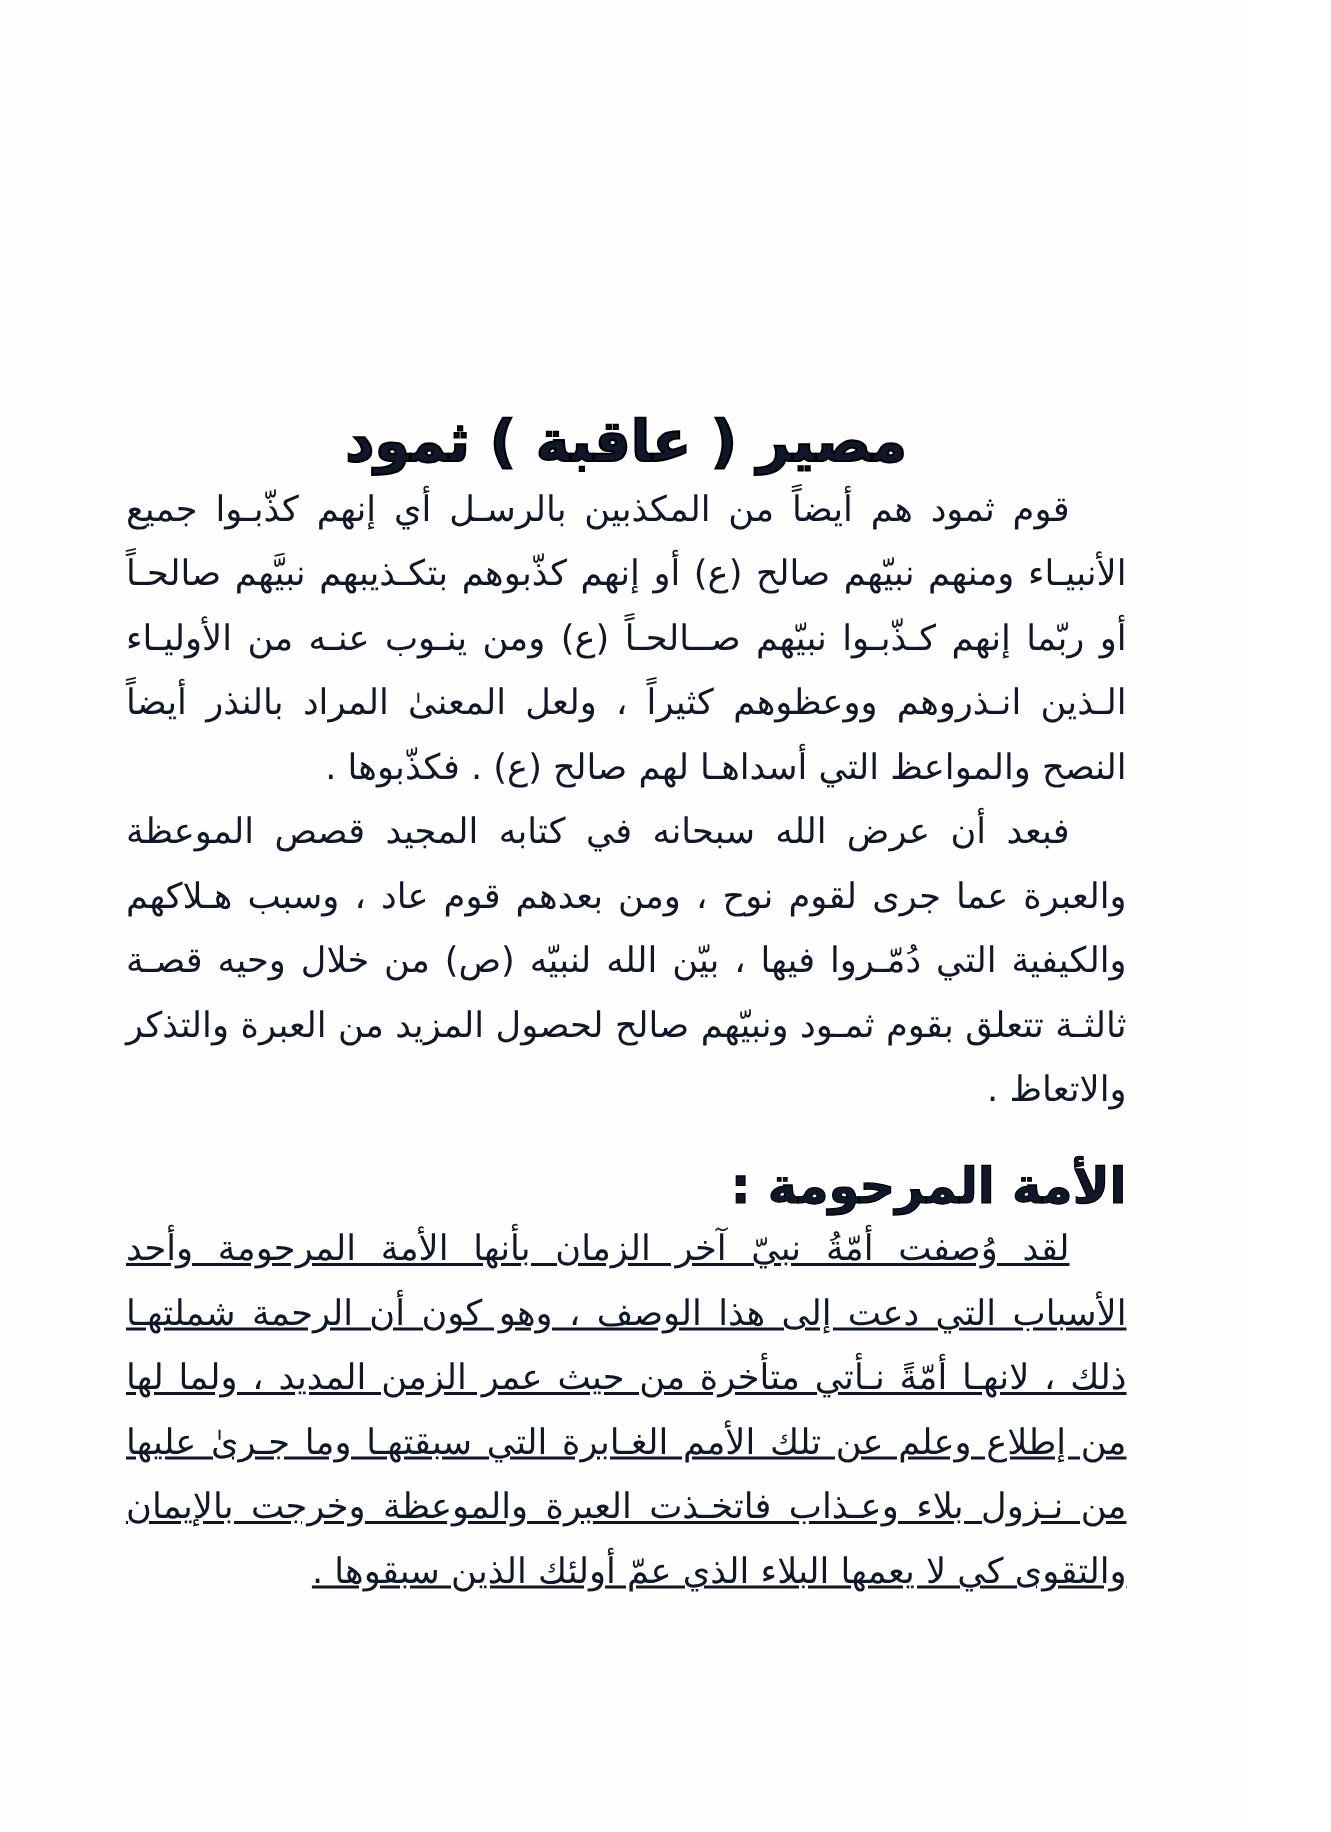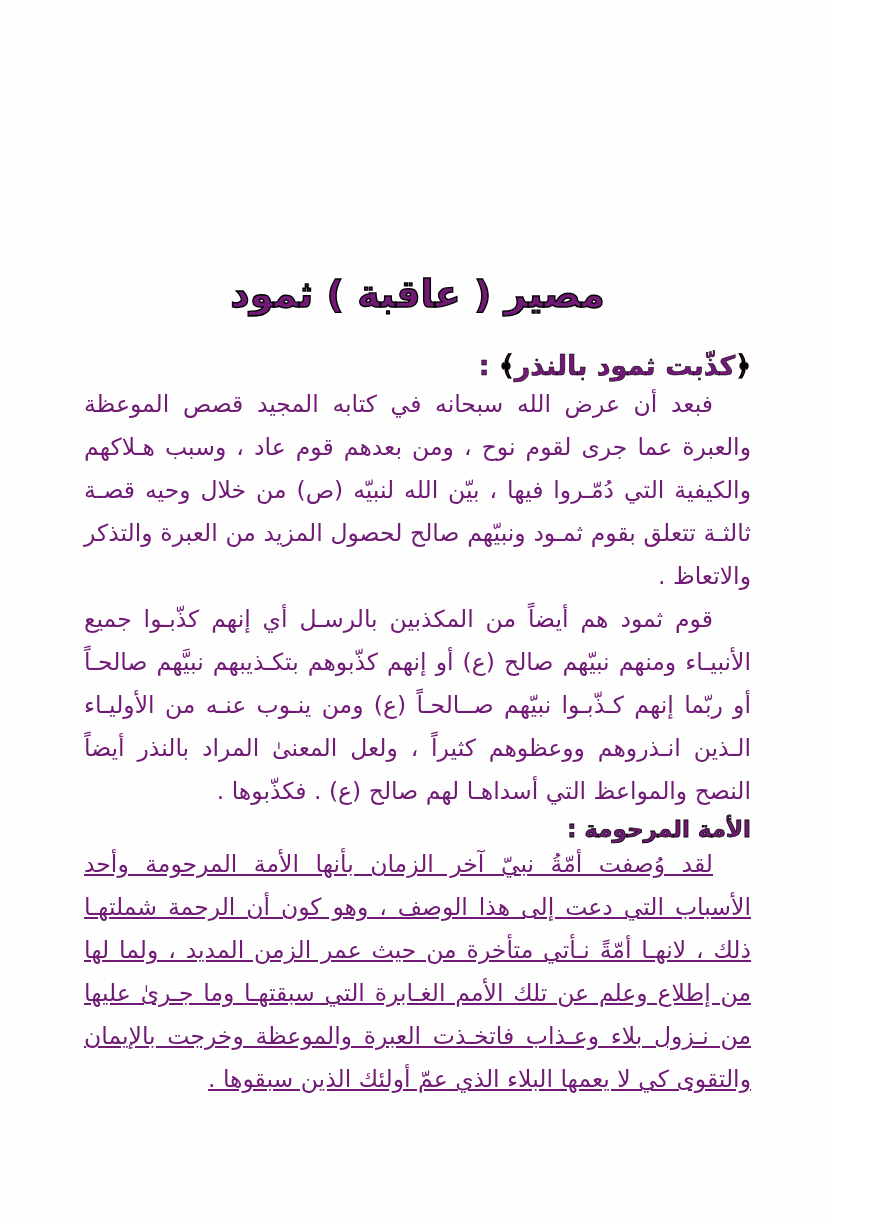--- a/index.html
+++ b/index.html
@@ -7,21 +7,21 @@
     padding: 0;
     background: #ffffff;
   }
   .page {
     position: relative;
     width: 828px;
     height: 1221px;
     background: #fefefe;
     overflow: hidden;
     font-family: "DejaVu Sans", sans-serif;
-    color: #701a75;
+    color: #0f172a;
   }
   .content {
     position: absolute;
     top: 0;
     right: 77px;
     left: 84px;
     direction: rtl;
   }
   .chapter-title {
     margin-top: 272px;
@@ -44,23 +44,23 @@
     margin: 0;
     font-size: 23.5px;
     line-height: 43px;
     text-align: justify;
     text-indent: 38px;
   }
   .par-1 { margin-top: 16px; }
   .par-2 { margin-top: 10px; }
   .par-3 { margin-top: 14px; text-decoration: underline; }
   .section-heading {
-    margin-top: 2px;
+    margin-top: 22px;
     text-align: right;
-    font-size: 23px;
+    font-size: 33px;
     font-weight: bold;
     -webkit-text-stroke: 0.8px #000;
     line-height: 1.25;
   }
   .page-number {
     position: absolute;
     top: 1148px;
     left: 0;
     width: 887px;
     text-align: right;
@@ -69,25 +69,24 @@
     direction: rtl;
   }
 </style>
 </head>
 <body>
 
 <div class="page">
   <div class="content">
     <div class="chapter-title">مصير ( عاقبة ) ثمود</div>
 
-    <div class="quote-heading">﴿كذّبت ثمود بالنذر﴾ :</div>
+
+    <p class="body-par par-1">قوم ثمود هم أيضاً من المكذبين بالرسـل أي إنهم كذّبـوا جميع الأنبيـاء ومنهم نبيّهم صالح (ع) أو إنهم كذّبوهم بتكـذيبهم نبيَّهم صالحـاً أو ربّما إنهم كـذّبـوا نبيّهم صــالحـاً (ع) ومن ينـوب عنـه من الأوليـاء الـذين انـذروهم ووعظوهم كثيراً ، ولعل المعنىٰ المراد بالنذر أيضاً النصح والمواعظ التي أسداهـا لهم صالح (ع) . فكذّبوها .</p>
 
     <p class="body-par par-2">فبعد أن عرض الله سبحانه في كتابه المجيد قصص الموعظة والعبرة عما جرى لقوم نوح ، ومن بعدهم قوم عاد ، وسبب هـلاكهم والكيفية التي دُمّـروا فيها ، بيّن الله لنبيّه (ص) من خلال وحيه قصـة ثالثـة تتعلق بقوم ثمـود ونبيّهم صالح لحصول المزيد من العبرة والتذكر والاتعاظ .</p>
-
-    <p class="body-par par-1">قوم ثمود هم أيضاً من المكذبين بالرسـل أي إنهم كذّبـوا جميع الأنبيـاء ومنهم نبيّهم صالح (ع) أو إنهم كذّبوهم بتكـذيبهم نبيَّهم صالحـاً أو ربّما إنهم كـذّبـوا نبيّهم صــالحـاً (ع) ومن ينـوب عنـه من الأوليـاء الـذين انـذروهم ووعظوهم كثيراً ، ولعل المعنىٰ المراد بالنذر أيضاً النصح والمواعظ التي أسداهـا لهم صالح (ع) . فكذّبوها .</p>
 
     <div class="section-heading">الأمة المرحومة :</div>
 
     <p class="body-par par-3">لقد وُصفت أمّةُ نبيّ آخر الزمان بأنها الأمة المرحومة وأحد الأسباب التي دعت إلى هذا الوصف ، وهو كون أن الرحمة شملتهـا ذلك ، لانهـا أمّةً نـأتي متأخرة من حيث عمر الزمن المديد ، ولما لها من إطلاع وعلم عن تلك الأمم الغـابرة التي سبقتهـا وما جـرىٰ عليها من نـزول بلاء وعـذاب فاتخـذت العبرة والموعظة وخرجت بالإيمان والتقوى كي لا يعمها البلاء الذي عمّ أولئك الذين سبقوها .</p>
   </div>
 
   <div class="page-number">١١١</div>
 </div>
 
 </body></html>

